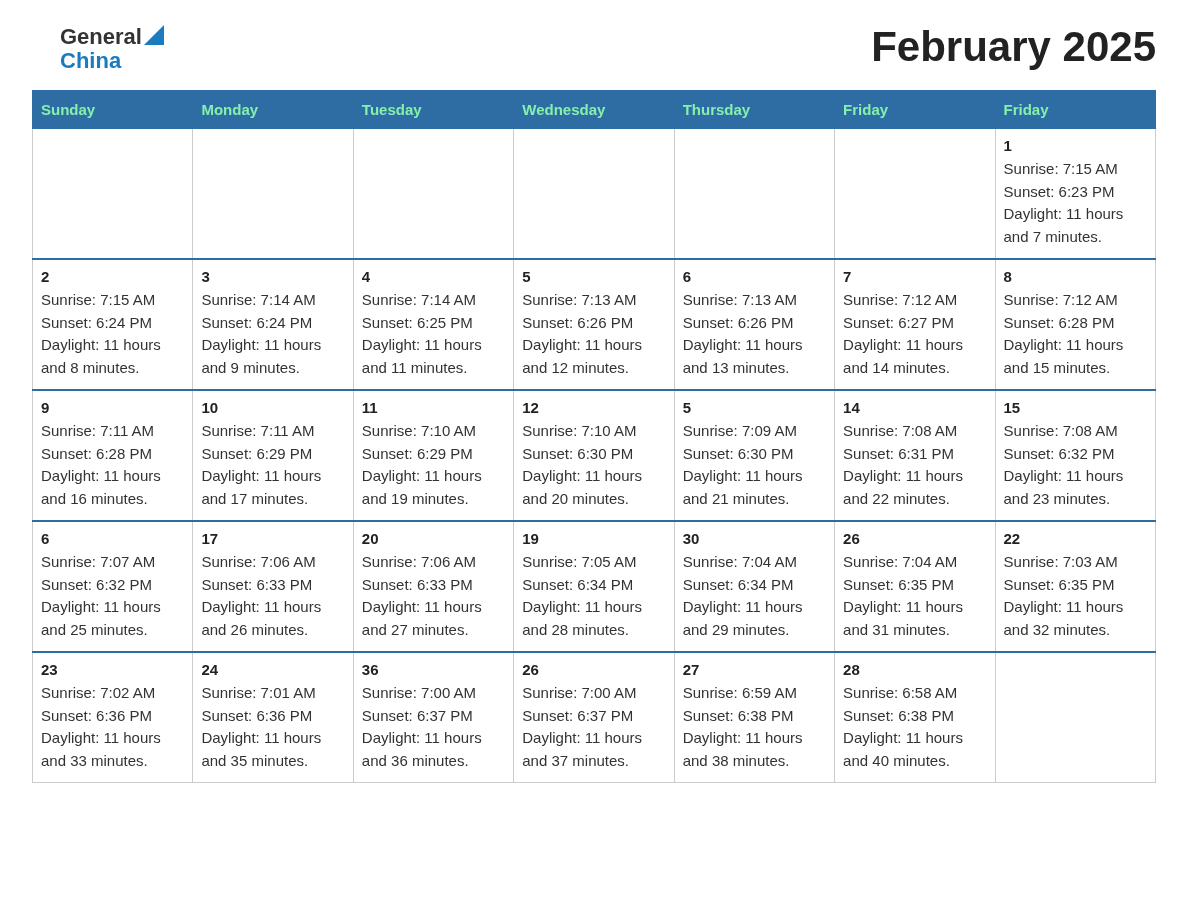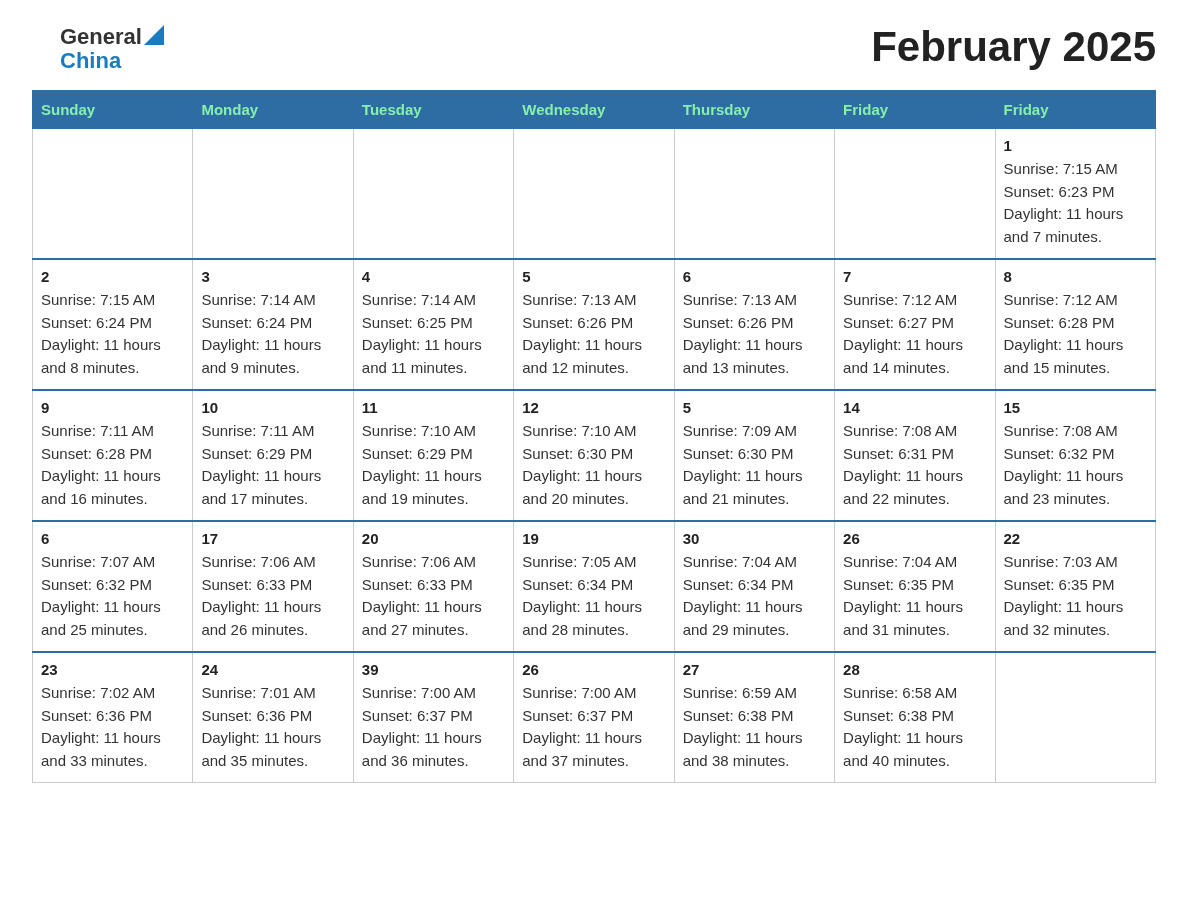--- a/index.html
+++ b/index.html
@@ -218,21 +218,21 @@
       <tr>
         <td>
           <div class="day-number">23</div>
           <div class="day-info">Sunrise: 7:02 AM<br>Sunset: 6:36 PM<br>Daylight: 11 hours and 33 minutes.</div>
         </td>
         <td>
           <div class="day-number">24</div>
           <div class="day-info">Sunrise: 7:01 AM<br>Sunset: 6:36 PM<br>Daylight: 11 hours and 35 minutes.</div>
         </td>
         <td>
-          <div class="day-number">39</div>
+          <div class="day-number">36</div>
           <div class="day-info">Sunrise: 7:00 AM<br>Sunset: 6:37 PM<br>Daylight: 11 hours and 36 minutes.</div>
         </td>
         <td>
           <div class="day-number">26</div>
           <div class="day-info">Sunrise: 7:00 AM<br>Sunset: 6:37 PM<br>Daylight: 11 hours and 37 minutes.</div>
         </td>
         <td>
           <div class="day-number">27</div>
           <div class="day-info">Sunrise: 6:59 AM<br>Sunset: 6:38 PM<br>Daylight: 11 hours and 38 minutes.</div>
         </td>

